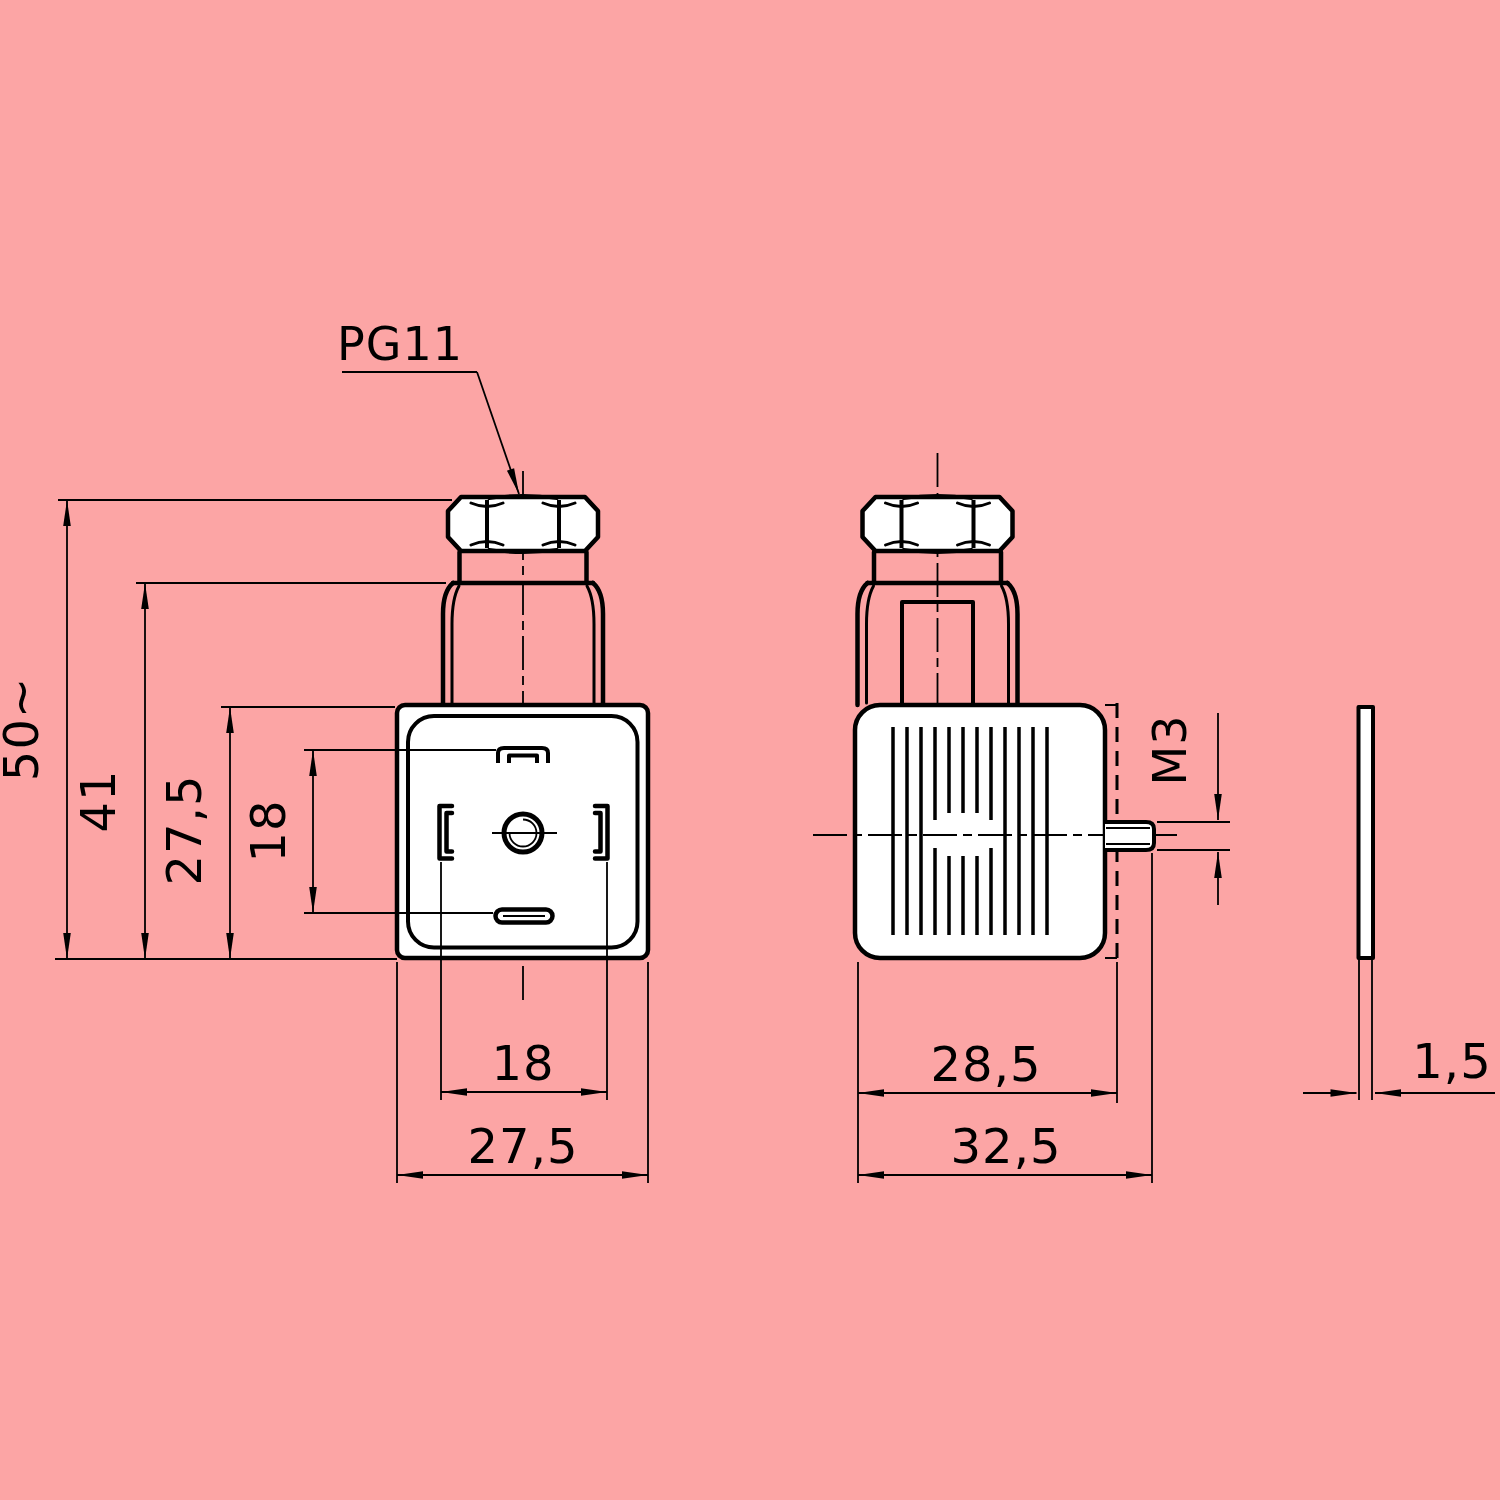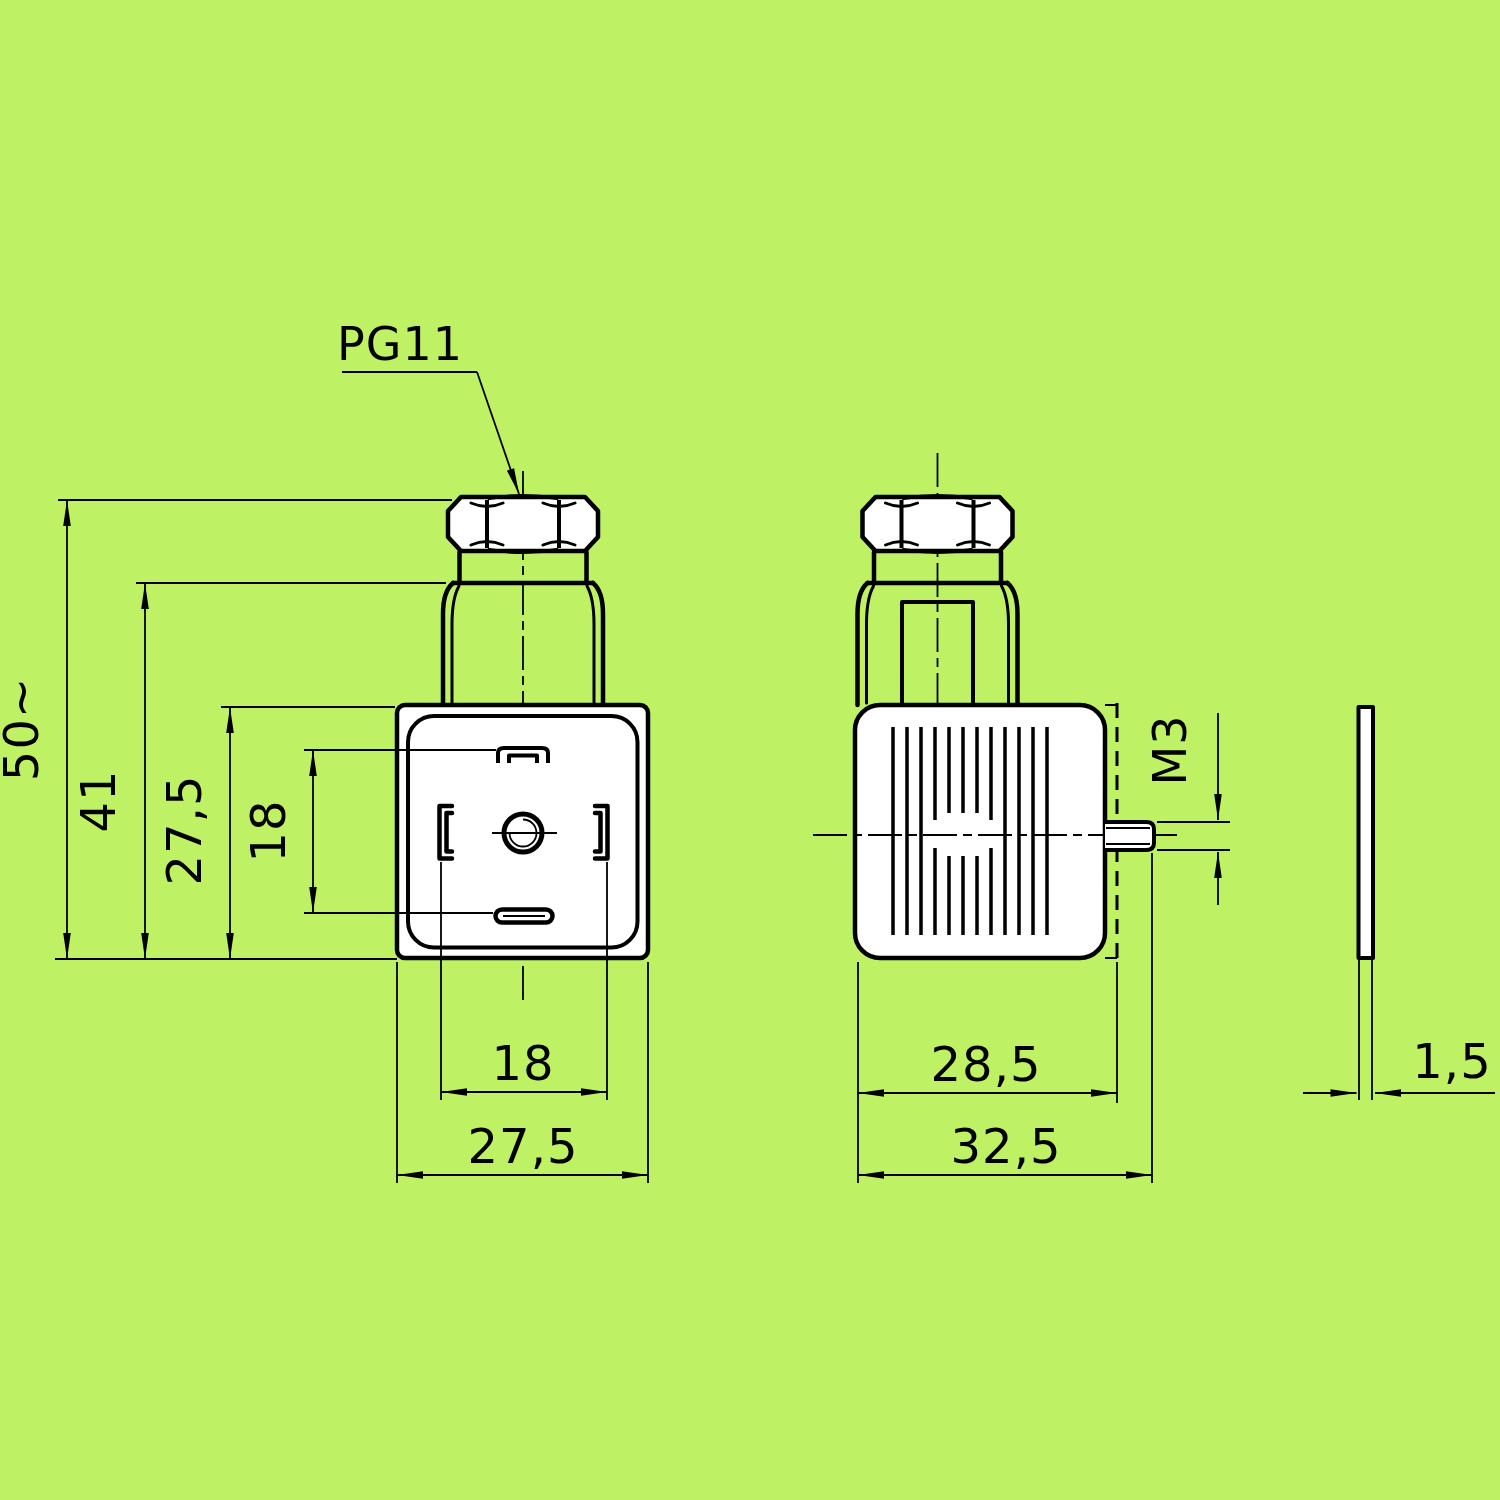--- a/index.html
+++ b/index.html
@@ -1,16 +1,16 @@
 <!DOCTYPE html>
 <html><head>
 <meta charset="utf-8">
 <style>
   html,body{margin:0;padding:0;background:#ffffff;}
-  .stage{width:1500px;height:1500px;position:relative;background:#bef264;}
+  .stage{width:1500px;height:1500px;position:relative;background:#fca5a5;}
   svg{display:block;}
   .outline{fill:none;stroke:#000;stroke-width:4.5;stroke-linejoin:round;stroke-linecap:round;}
   .outline2{fill:none;stroke:#000;stroke-width:4;stroke-linejoin:round;}
   .fillw{fill:#fff;}
   .detail{fill:none;stroke:#000;stroke-width:3;stroke-linecap:round;}
   .rib{fill:none;stroke:#000;stroke-width:3.5;stroke-linecap:butt;}
   .thin{fill:none;stroke:#000;stroke-width:1.8;}
   .dimline{fill:none;stroke:#000;stroke-width:1.8;}
   .cl{fill:none;stroke:#000;stroke-width:1.8;stroke-dasharray:34 6 9 6;}
   .hidden-line{fill:none;stroke:#000;stroke-width:3;stroke-dasharray:15 9;}

